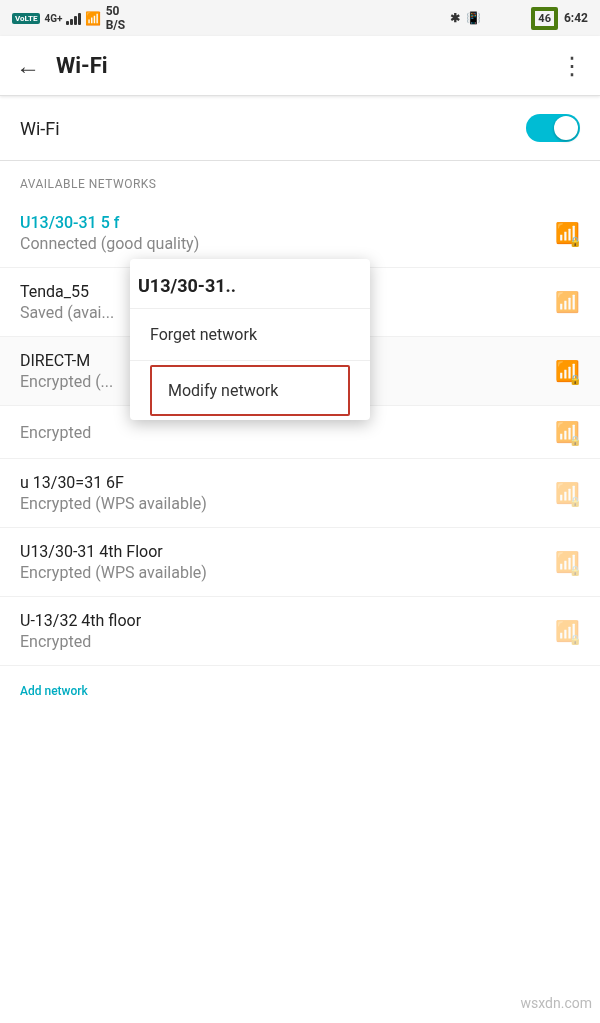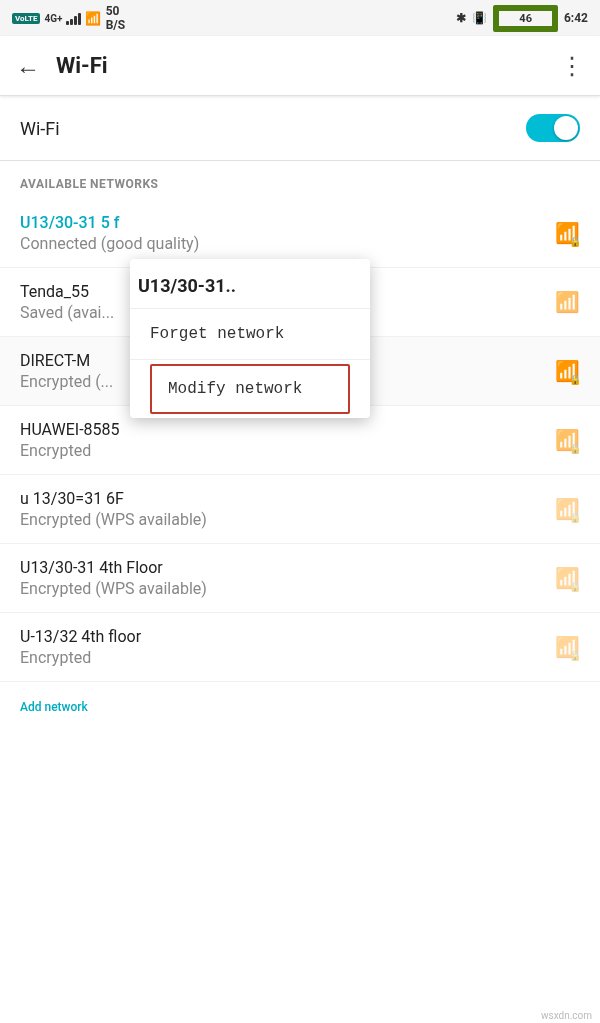--- a/index.html
+++ b/index.html
@@ -116,21 +116,21 @@
       right: 2px;
       box-shadow: 0 1px 3px rgba(0,0,0,0.3);
     }
 
     
     .section-header {
       padding: 16px 20px 8px;
       font-size: 12px;
       color: #888;
       letter-spacing: 0.5px;
-      font-weight: 700;
+      font-weight: 400;
     }
 
     
     .network-list {
       position: relative;
     }
     .network-item {
       display: flex;
       align-items: center;
       justify-content: space-between;
@@ -189,21 +189,20 @@
       font-weight: bold;
       color: #222;
       border-bottom: 1px solid #eee;
     }
     .context-menu-item {
       padding: 16px 20px;
       font-size: 16px;
       color: #333;
       cursor: pointer;
       border-bottom: 1px solid #eee;
-      font-family: Liberation Mono, monospace;
     }
     .context-menu-item:last-child {
       border-bottom: none;
     }
     .context-menu-item.highlighted {
       border: 2px solid #c0392b;
       margin: 4px 20px;
       border-radius: 2px;
       padding: 14px 16px;
       color: #333;
@@ -214,23 +213,23 @@
       padding: 18px 20px;
       color: #00acc1;
       font-size: 12px;
       font-weight: 500;
       cursor: pointer;
     }
 
     
     .watermark {
       position: absolute;
-      bottom: 2px;
+      bottom: 12px;
       right: 8px;
-      font-size: 10px;
+      font-size: 14px;
       color: #bbb;
     }
   </style>
 </head>
 <body>
 
 <div class="status-bar">
   <div class="status-left">
     <span class="volte-badge">VoLTE</span>
     <span>4G+</span>
@@ -239,21 +238,21 @@
       <span style="height:6px"></span>
       <span style="height:9px"></span>
       <span style="height:12px"></span>
     </div>
     <span style="font-size:13px;">📶</span>
     <span style="font-size:12px; line-height:1.2;">50<br>B/S</span>
   </div>
   <div class="status-right">
     <span>✱</span>
     <span>📳</span>
-    <span style="border:6px solid #4d7c0f; padding:1px 20px; border-radius:2px; font-size:11px;">46</span>
+    <span style="border:4px solid #4d7c0f; padding:1px 3px; border-radius:2px; font-size:11px;margin-left:44px;">46</span>
     <span>6:42</span>
   </div>
 </div>
 
 <div class="app-bar">
   <span class="back-arrow">←</span>
   <span class="app-bar-title">Wi-Fi</span>
   <span class="more-icon">⋮</span>
 </div>
 
@@ -299,21 +298,20 @@
   </div>
 
   <div class="context-menu">
     <div class="context-menu-title">U13/30-31..</div>
     <div class="context-menu-item">Forget network</div>
     <div class="context-menu-item highlighted">Modify network</div>
   </div>
 
   <div class="network-item">
     <div class="network-info">
-      <div class="network-name">HUAWEI-8585</div>
       <div class="network-status">Encrypted</div>
     </div>
     <div class="wifi-signal-icon" style="opacity:0.6; position:relative;">
       <span>📶</span>
       <span class="lock-small">🔒</span>
     </div>
   </div>
 
   <div class="network-item">
     <div class="network-info">

